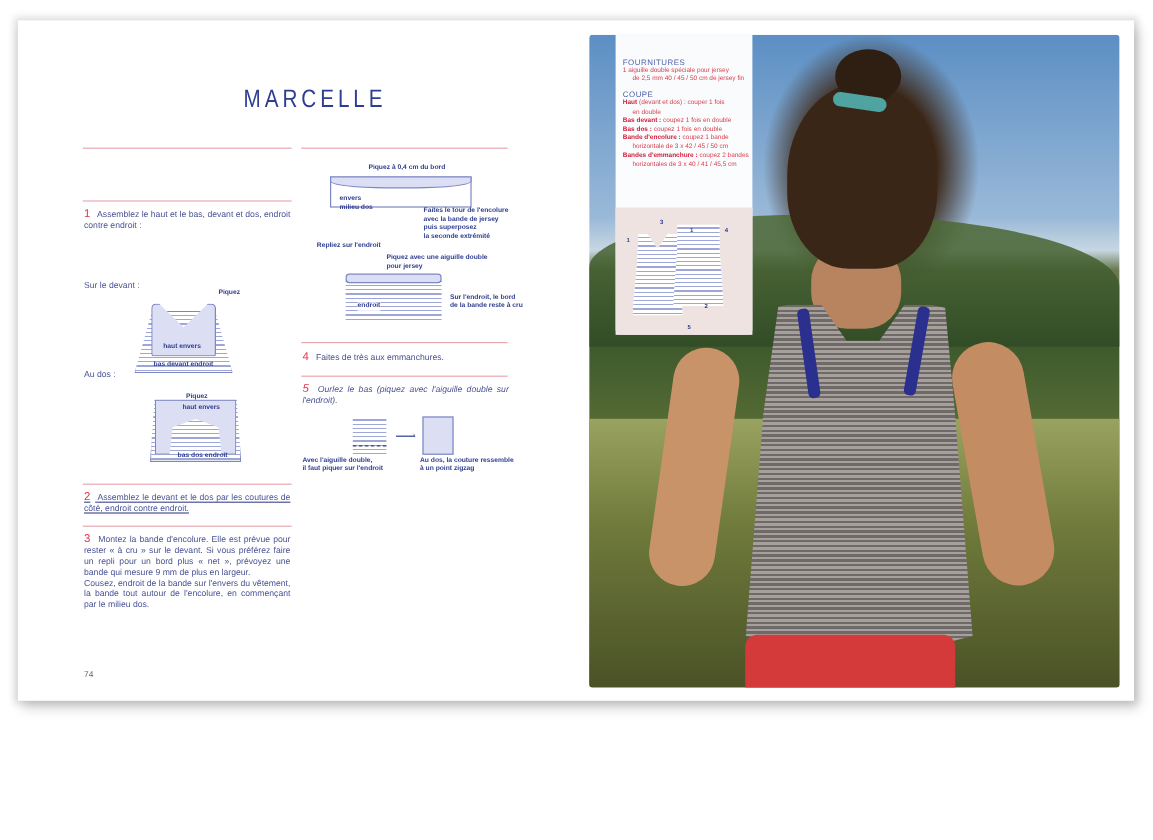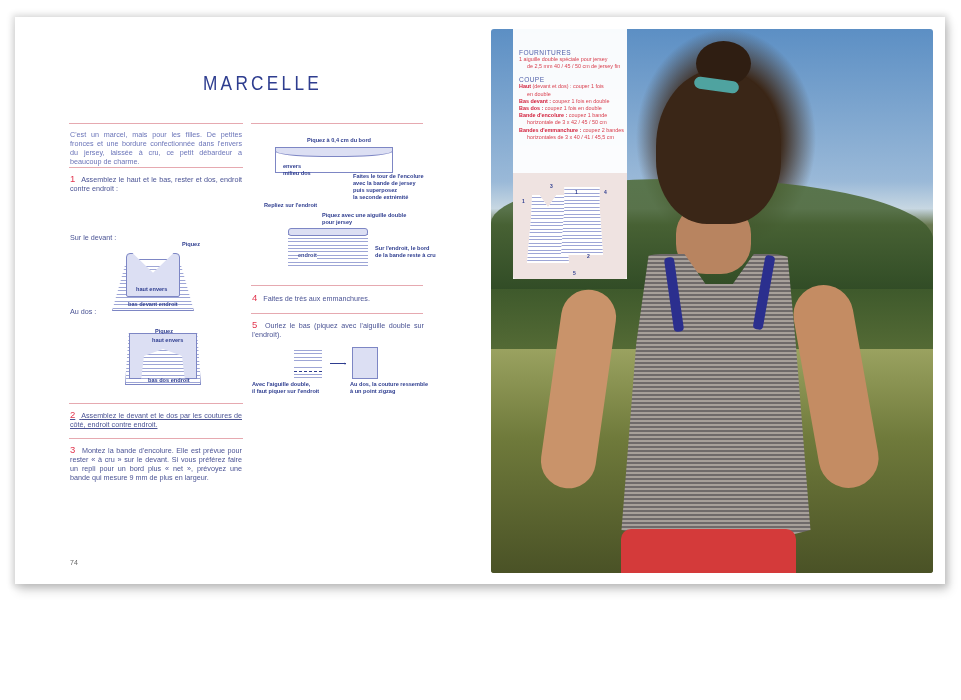--- a/index.html
+++ b/index.html
@@ -80,26 +80,25 @@
 <body>
 
 <div class="spread">
 
   <div class="page-left">
     <div class="title">MARCELLE</div>
 
     <div class="rule" style="left:54px;top:106px;width:174px;"></div>
     <div class="rule" style="left:236px;top:106px;width:172px;"></div>
 
-    <div class="txt intro para" style="left:55px;top:113px;width:172px;">C'est un marcel, mais pour les filles. De petites fronces et une bordure confectionnée dans l'envers du jersey, laissée à cru, ce petit débardeur a beaucoup de charme.</div>
     <div class="rule" style="left:54px;top:150px;width:174px;"></div>
 
     <div class="txt para" style="left:55px;top:157px;width:172px;">
       <span class="stepnum">1</span>
-      <span>Assemblez le haut et le bas, rester et dos, endroit contre endroit :</span>
+      <span>Assemblez le haut et le bas, devant et dos, endroit contre endroit :</span>
     </div>
     <div class="txt" style="left:55px;top:216px;">Sur le devant :</div>
 
     <div style="position:absolute;left:95px;top:228px;width:95px;height:70px;">
       <div class="stripes" style="position:absolute;left:2px;top:14px;width:82px;height:52px;clip-path:polygon(18% 0,82% 0,100% 100%,0 100%);"></div>
       <div class="fill" style="position:absolute;left:16px;top:8px;width:54px;height:44px;border-radius:4px 4px 2px 2px;clip-path:polygon(0 0,12% 0,50% 45%,88% 0,100% 0,100% 100%,0 100%);"></div>
       <div class="diag-label" style="left:72px;top:-4px;">Piquez</div>
       <div class="diag-label" style="left:26px;top:41px;">haut envers</div>
       <div class="diag-label" style="left:18px;top:56px;">bas devant endroit</div>
     </div>
@@ -118,20 +117,21 @@
 
     <div class="txt para" style="left:55px;top:393px;width:172px;text-decoration:underline;">
       <span class="stepnum">2</span>
       <span>Assemblez le devant et le dos par les coutures de côté, endroit contre endroit.</span>
     </div>
     <div class="rule" style="left:54px;top:421px;width:174px;"></div>
 
     <div class="txt para" style="left:55px;top:428px;width:172px;">
       <span class="stepnum">3</span>
       <span>Montez la bande d'encolure. Elle est prévue pour rester « à cru » sur le devant. Si vous préférez faire un repli pour un bord plus « net », prévoyez une bande qui mesure 9 mm de plus en largeur.</span>
+      <div>Cousez, endroit de la bande sur l'envers du vêtement, la bande tout autour de l'encolure, en commençant par le milieu dos.</div>
     </div>
 
     <div style="position:absolute;left:250px;top:118px;width:170px;height:72px;">
       <div class="fill" style="position:absolute;left:10px;top:12px;width:118px;height:26px;background:#fff;"></div>
       <div class="fill" style="position:absolute;left:10px;top:12px;width:118px;height:10px;border-radius:0 0 40% 40%/0 0 6px 6px;"></div>
       <div class="diag-label" style="left:42px;top:2px;">Piquez à 0,4 cm du bord</div>
       <div class="diag-label" style="left:18px;top:28px;">envers</div>
       <div class="diag-label" style="left:18px;top:35px;">milieu dos</div>
       <div class="diag-label" style="left:88px;top:38px;">Faites le tour de l'encolure</div>
       <div class="diag-label" style="left:88px;top:45px;">avec la bande de jersey</div>
@@ -151,21 +151,21 @@
     </div>
 
     <div class="rule" style="left:236px;top:268px;width:172px;"></div>
 
     <div class="txt" style="left:237px;top:276px;width:172px;">
       <span class="stepnum">4</span>
       <span>Faites de très aux emmanchures.</span>
     </div>
     <div class="rule" style="left:236px;top:296px;width:172px;"></div>
 
-    <div class="txt para" style="left:237px;top:303px;width:172px;">
+    <div class="txt para" style="left:237px;top:303px;width:172px;font-style:italic;">
       <span class="stepnum">5</span>
       <span>Ourlez le bas (piquez avec l'aiguille double sur l'endroit).</span>
     </div>
 
     <div style="position:absolute;left:237px;top:328px;width:180px;height:50px;">
       <div class="stripes" style="position:absolute;left:42px;top:2px;width:28px;height:32px;border:none;"></div>
       <div style="position:absolute;left:42px;top:26px;width:28px;height:0;border-top:1px dashed #2e3d8f;"></div>
       <div style="position:absolute;left:78px;top:18px;width:16px;height:1px;background:#2e3d8f;"></div>
       <div style="position:absolute;left:92px;top:15px;font-size:6px;color:#2e3d8f;">›</div>
       <div class="fill" style="position:absolute;left:100px;top:2px;width:26px;height:32px;"></div>

